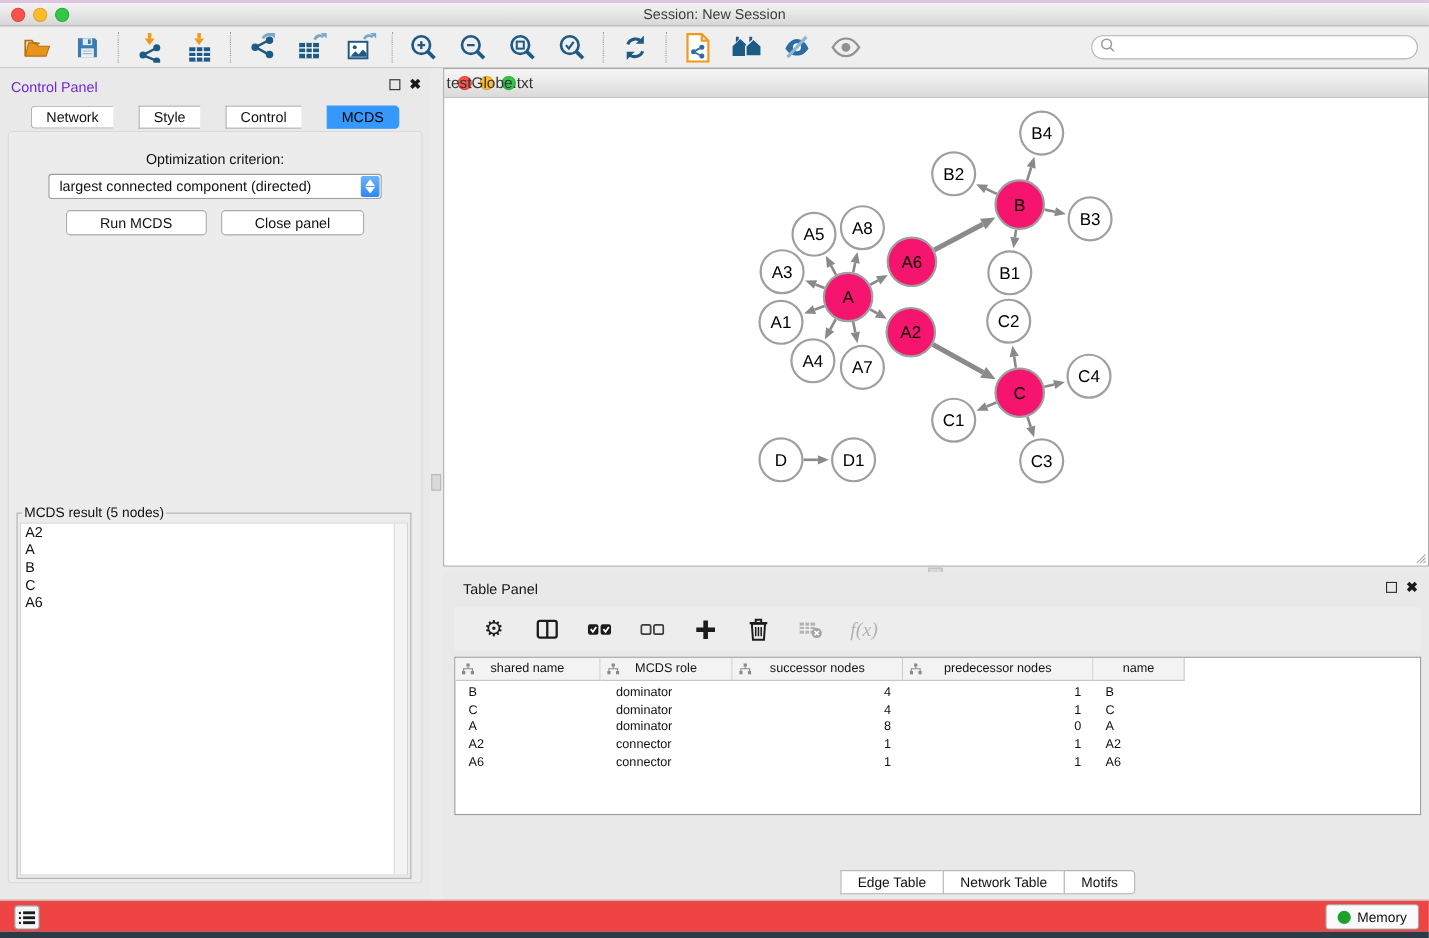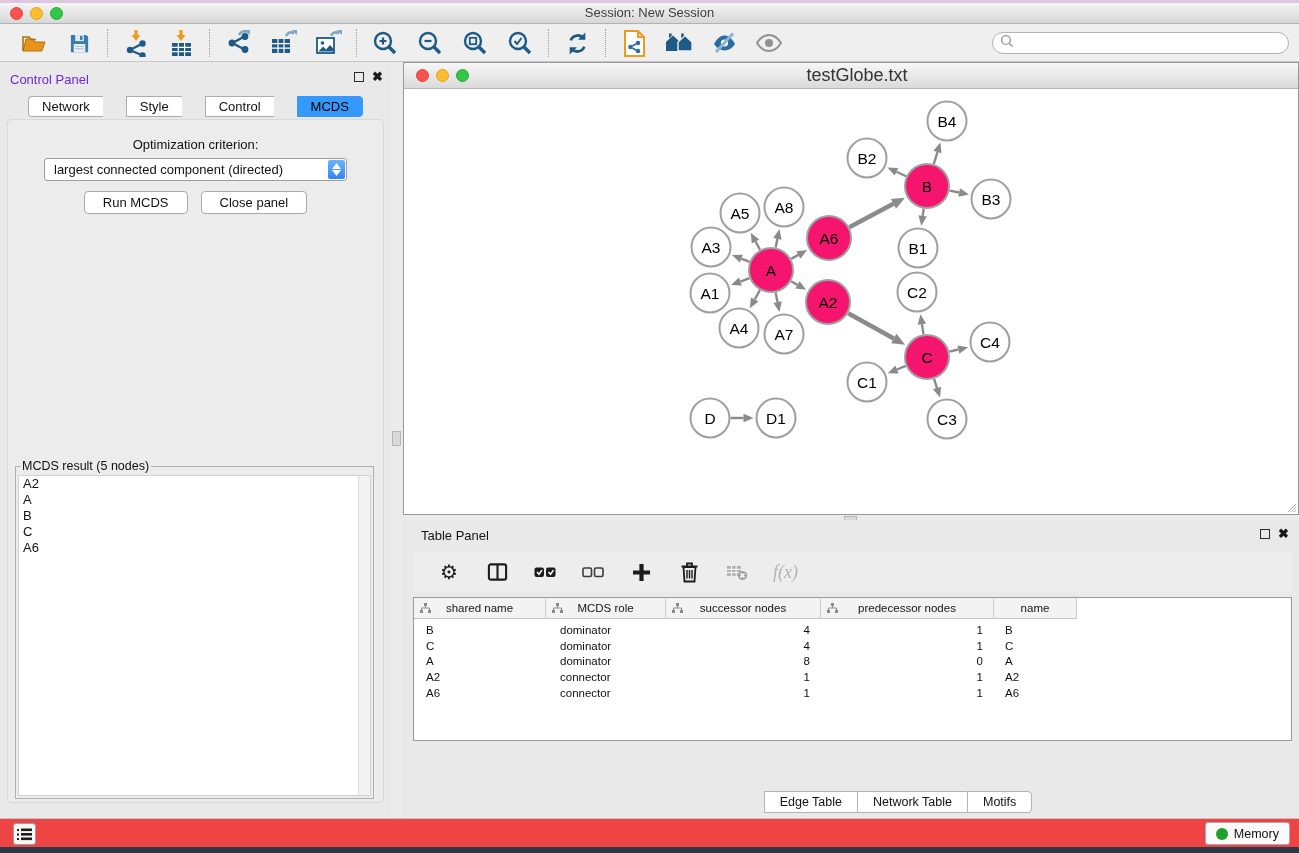--- a/index.html
+++ b/index.html
@@ -53,37 +53,37 @@
   .opt-label { margin-top:17px; text-align:center; font-size:13px; color:#111; }
   .dropdown { position:absolute; top:38px; left:36px; right:36px; height:23px; background:#fff;
     border:1px solid #9d9d9d; border-radius:3px; display:flex; align-items:center; padding-left:9px; }
   .dropdown .dd-text { font-size:13px; color:#111; }
   .dd-stepper { position:absolute; right:1px; top:1px; bottom:1px; width:17px; border-radius:2px;
     background:linear-gradient(#6db3fb,#2f86f6); display:flex; flex-direction:column;
     align-items:center; justify-content:center; gap:1px; }
   .dd-stepper svg { display:block; }
   .cp-buttons { position:absolute; top:71px; left:0; right:0; display:flex; justify-content:center; gap:13px; }
   .cp-btn { background:#fff; border:1px solid #ababab; border-radius:4px; font-size:13px;
-    padding:3px 18px; color:#111; font-family:"Liberation Sans", sans-serif; }
+    padding:3px 30px; color:#111; font-family:"Liberation Sans", sans-serif; }
   fieldset.mcds-result { position:absolute; left:7px; right:9px; top:339px; bottom:3px;
     border:1px solid #b0b0b0; margin:0; padding:2px; background:transparent; }
   fieldset.mcds-result legend { font-size:12.5px; color:#111; padding:0 2px; margin-left:2px; }
   .result-list { position:relative; width:100%; height:100%; background:#fff; border:1px solid #d2d2d2; overflow:hidden; }
   .result-item { font-size:13px; color:#111; line-height:16px; padding-left:4px; }
   .result-list .scroll-track { position:absolute; right:0; top:0; bottom:0; width:12px;
     background:#f3f3f3; border-left:1px solid #dcdcdc; }
 
   
   .net-window { position:absolute; left:403px; top:0; width:896px; height:453px;
     background:#fff; border:1px solid #989898; }
   .net-titlebar { position:relative; height:26px; background:linear-gradient(#f7f7f7,#dadada);
     border-bottom:1px solid #b7b7b7; }
   .net-titlebar .lights { left:12px; top:6px; }
-  .net-title { position:absolute; left:12px; right:0; top:0; text-align:center; line-height:25px;
-    font-size:18px; color:#343434; }
+  .net-title { position:absolute; left:2px; right:0; top:0; line-height:25px;
+    font-size:14px; color:#343434; }
   .net-canvas { position:absolute; top:26px; left:0; right:0; bottom:0; background:#fff; }
   .net-canvas svg { display:block; }
   .resize-grip { position:absolute; right:1px; bottom:1px; }
 
   .v-grip { position:absolute; left:392px; top:369px; width:9px; height:15px;
     background:#d9d9d9; border:1px solid #b7b7b7; }
   .h-grip { position:absolute; left:844px; top:454px; width:13px; height:7px;
     background:#d9d9d9; border:1px solid #b7b7b7; }
 
   

